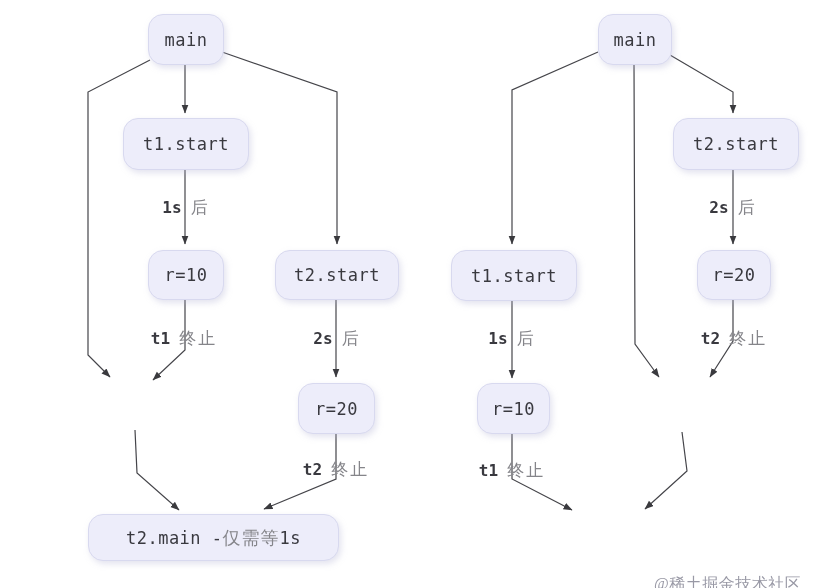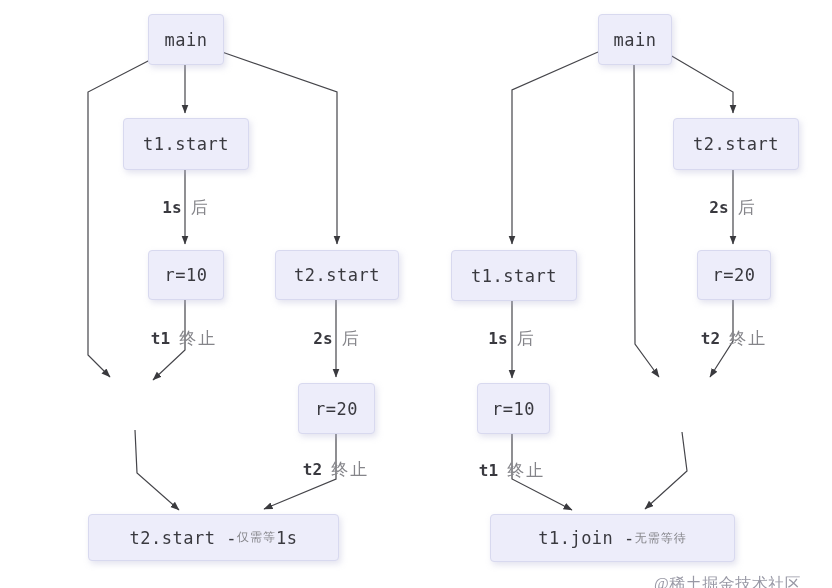--- a/index.html
+++ b/index.html
@@ -8,29 +8,29 @@
     width:832px;height:588px;
     background:#ffffff;
     overflow:hidden;
     font-family:"DejaVu Sans Mono","Liberation Mono",monospace;
   }
   svg.edges{position:absolute;left:0;top:0;z-index:1;}
   .node{
     position:absolute;z-index:2;
     background:#ededfa;
     border:1px solid #d8d9ef;
-    border-radius:4px;
+    border-radius:15px;
     box-shadow:2px 3px 6px rgba(175,175,210,0.35);
     display:flex;align-items:center;justify-content:center;
     color:#39393f;font-size:17px;font-weight:500;
     letter-spacing:0.5px;
     white-space:nowrap;
   }
   .node .cn{ font-family:"Liberation Serif","DejaVu Serif",serif;
-    color:#85858a;font-weight:400;font-size:12px;letter-spacing:1px;}
+    color:#85858a;font-weight:400;font-size:18px;letter-spacing:1px;}
   .edge-label{
     position:absolute;z-index:3;
     transform:translate(-50%,-50%);
     display:flex;align-items:baseline;gap:9px;
     font-size:16px;font-weight:700;color:#39393f;
     white-space:nowrap;
   }
   .edge-label .cn{
     font-family:"Liberation Serif","DejaVu Serif",serif;
     font-weight:400;color:#85858a;font-size:17px;letter-spacing:2px;
@@ -95,21 +95,21 @@
   <div class="node" style="left:275px;top:250px;width:122px;height:48px">
     <span>t2.start</span>
   </div>
 
 
   <div class="node" style="left:298px;top:383px;width:75px;height:49px">
     <span>r=20</span>
   </div>
 
   <div class="node" style="left:88px;top:514px;width:249px;height:45px">
-    <span>t2.start - </span>
+    <span>t2.main - </span>
     <span class="cn">仅需等</span>
     <span>1s</span>
   </div>
 
   <div class="edge-label" style="left:186px;top:207px">
     <span>1s</span>
     <span class="cn">后</span>
   </div>
   <div class="edge-label" style="left:184px;top:338px">
     <span>t1</span>
@@ -138,24 +138,20 @@
 
   <div class="node" style="left:451px;top:250px;width:124px;height:49px">
     <span>t1.start</span>
   </div>
 
   <div class="node" style="left:477px;top:383px;width:71px;height:49px">
     <span>r=10</span>
   </div>
 
 
-  <div class="node" style="left:490px;top:514px;width:243px;height:46px">
-    <span>t1.join - </span>
-    <span class="cn">无需等待</span>
-  </div>
 
   <div class="edge-label" style="left:733px;top:207px">
     <span>2s</span>
     <span class="cn">后</span>
   </div>
   <div class="edge-label" style="left:512px;top:338px">
     <span>1s</span>
     <span class="cn">后</span>
   </div>
   <div class="edge-label" style="left:734px;top:338px">

